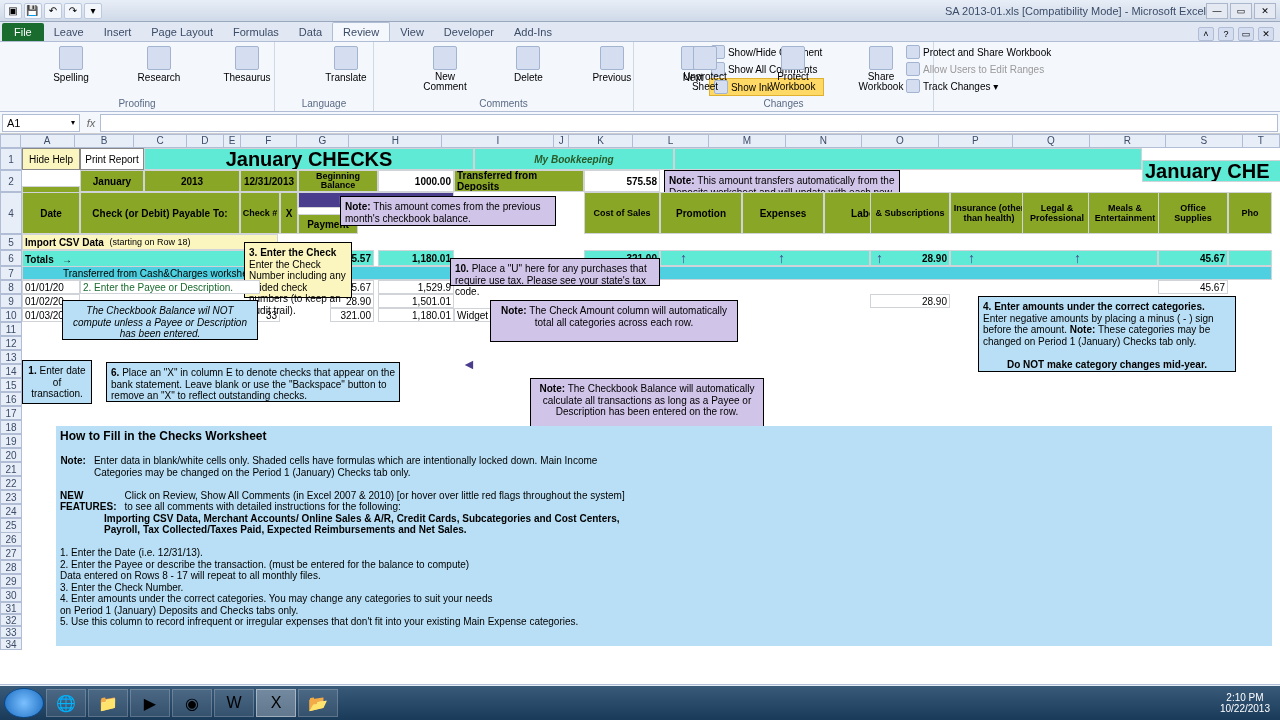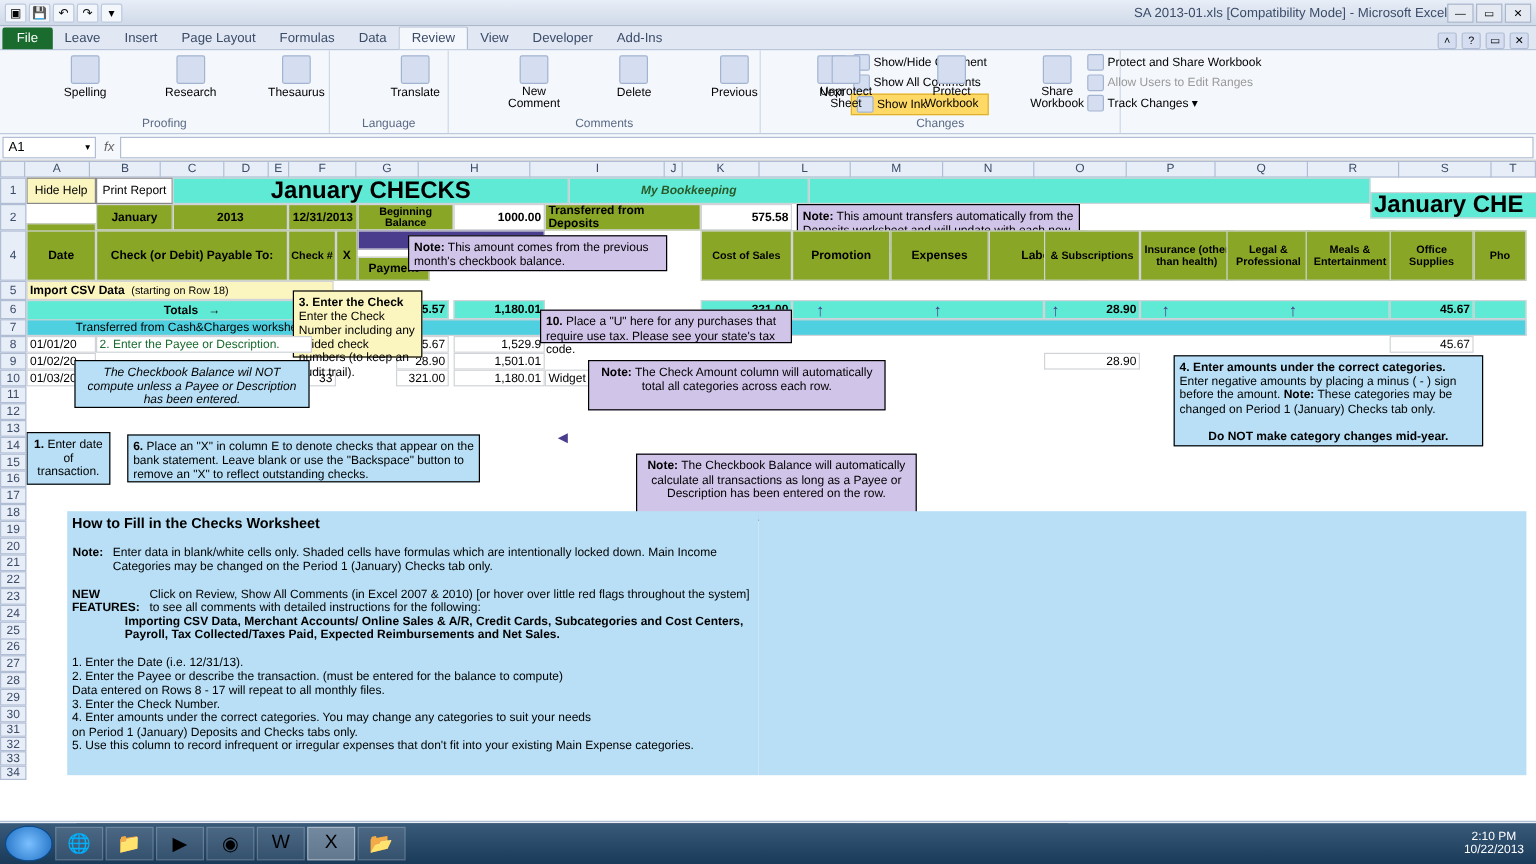--- a/index.html
+++ b/index.html
@@ -283,21 +283,21 @@
   <div class="cell olive-dk" style="left:824px;top:58px;width:82px;height:42px">Labor</div>
   <div class="cell olive-dk" style="left:870px;top:58px;width:80px;height:42px;font-size:9px;white-space:normal;text-align:center">&amp; Subscriptions</div>
   <div class="cell olive-dk" style="left:950px;top:58px;width:78px;height:42px;font-size:9px;white-space:normal;text-align:center">Insurance (other than health)</div>
   <div class="cell olive-dk" style="left:1022px;top:58px;width:70px;height:42px;font-size:9px;white-space:normal;text-align:center">Legal &amp; Professional</div>
   <div class="cell olive-dk" style="left:1088px;top:58px;width:74px;height:42px;font-size:9px;white-space:normal;text-align:center">Meals &amp; Entertainment</div>
   <div class="cell olive-dk" style="left:1158px;top:58px;width:70px;height:42px;font-size:9px;white-space:normal;text-align:center">Office Supplies</div>
   <div class="cell olive-dk" style="left:1228px;top:58px;width:44px;height:42px;font-size:9px">Pho</div>
 
   <div class="cell yellow-lt" style="left:22px;top:100px;width:256px;height:16px;font-weight:bold"><span>Import CSV Data</span>&nbsp;&nbsp;<span style="font-weight:normal;font-size:9px">(starting on Row 18)</span></div>
 
-  <div class="cell hdr" style="left:22px;top:116px;width:276px;height:18px;justify-content:center"><span>Totals</span>&nbsp;&nbsp;&nbsp;→</div>
+  <div class="cell hdr" style="left:22px;top:116px;width:276px;height:18px;justify-content:flex-start"><span>Totals</span>&nbsp;&nbsp;&nbsp;→</div>
   <div class="cell hdr num" style="left:330px;top:116px;width:44px;height:16px">55.57</div>
   <div class="cell hdr num" style="left:378px;top:116px;width:76px;height:16px">1,180.01</div>
   <div class="cell hdr num" style="left:584px;top:116px;width:76px;height:16px">321.00</div>
   <div class="cell hdr" style="left:660px;top:116px;width:210px;height:16px"></div>
   <div class="cell hdr num" style="left:870px;top:116px;width:80px;height:16px">28.90</div>
   <div class="cell hdr" style="left:950px;top:116px;width:208px;height:16px"></div>
   <div class="cell hdr num" style="left:1158px;top:116px;width:70px;height:16px">45.67</div>
   <div class="cell hdr" style="left:1228px;top:116px;width:44px;height:16px"></div>
 
   <div class="cell cyan" style="left:22px;top:132px;width:1250px;height:14px">

